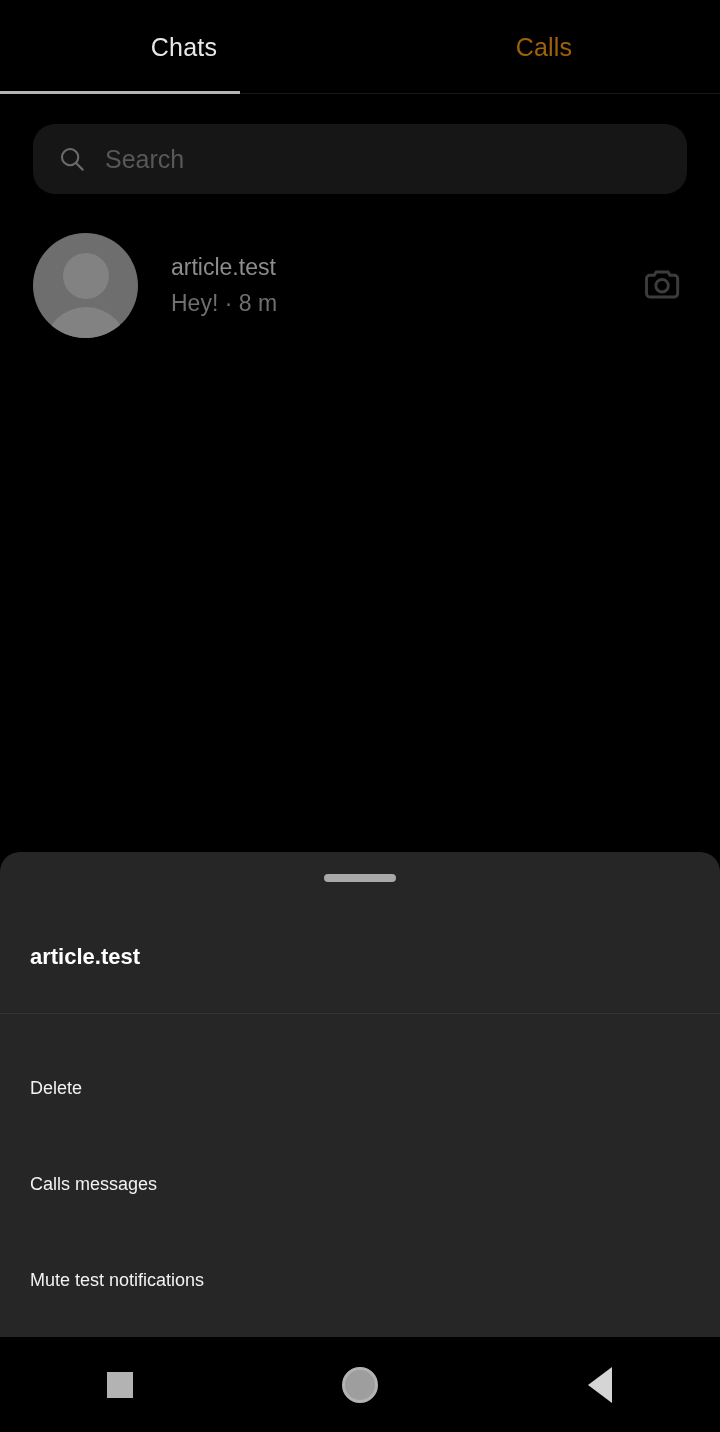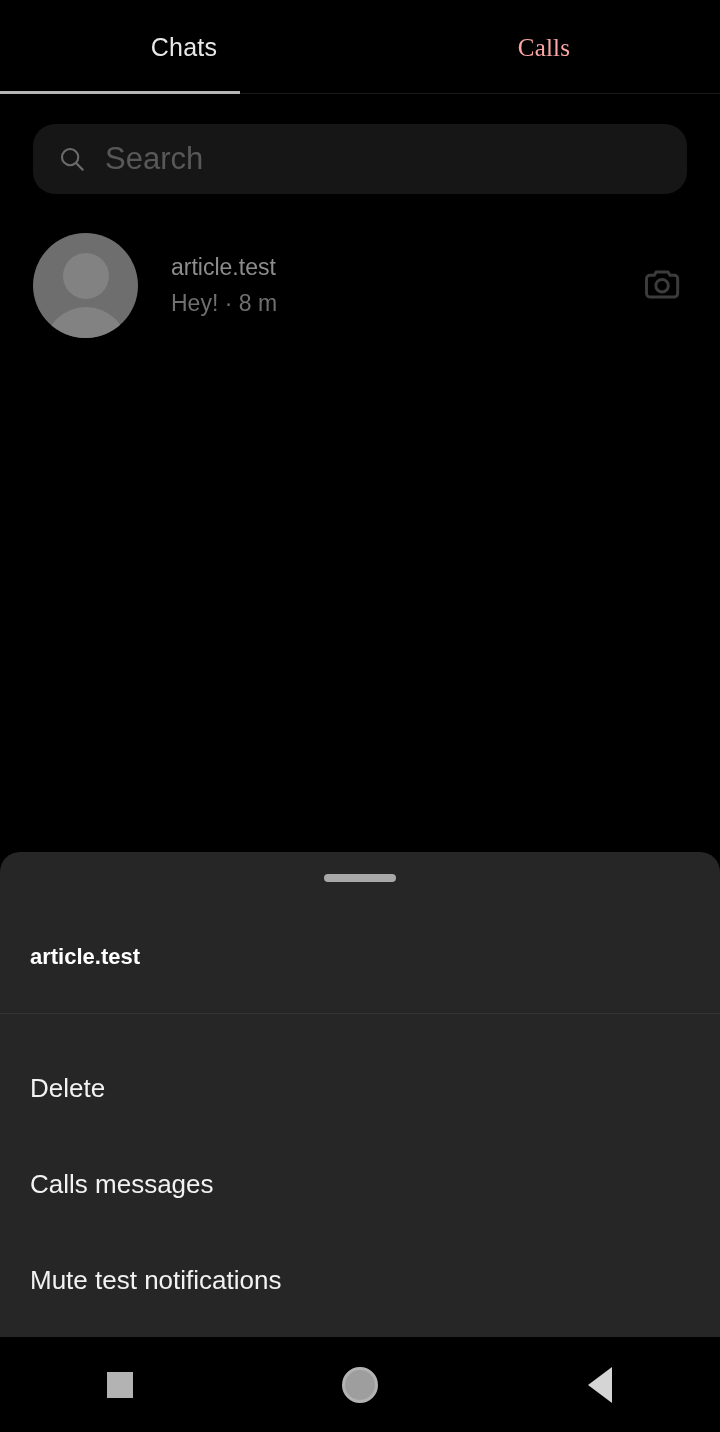--- a/index.html
+++ b/index.html
@@ -14,39 +14,39 @@
   
   .tabbar {
     position:absolute; top:0; left:0; width:720px; height:95px;
     display:flex; background:#000;
   }
   .tab {
     flex:1 1 0; display:flex; align-items:center; justify-content:center;
     font-size:25px; letter-spacing:.2px;padding-left:8px;
   }
   .tab.active { color:#e8e8e8; }
-  .tab.inactive { color:#fca5a5;font-family:Liberation Serif, serif; }
+  .tab.inactive { color:#a16207; }
   .tabline-base {
     position:absolute; top:93px; left:0; width:720px; height:1px;
     background:#181818;
   }
   .tabline-active {
     position:absolute; top:91px; left:0; width:240px; height:3px;
     background:#b5b5b5;
   }
 
   
   .searchbar {
     position:absolute; top:124px; left:33px; width:654px; height:70px;
     background:#161616; border-radius:22px;
     display:flex; align-items:center; padding:0 22px;
   }
   .search-icon { width:34px; height:34px; flex:0 0 34px; margin-right:16px;
     display:flex; align-items:center; justify-content:center; }
-  .search-ph { color:#585858; font-size:31px; }
+  .search-ph { color:#585858; font-size:25px; }
 
   
   .chatrow {
     position:absolute; top:228px; left:0; width:720px; height:114px;
     display:flex; align-items:center; padding:0 33px;
   }
   .avatar {
     width:105px; height:105px; flex:0 0 105px; border-radius:50%;
     background:#6e6e6e; position:relative; overflow:hidden;
   }
@@ -77,21 +77,21 @@
     position:absolute; left:30px; top:944px;
     color:#fff; font-size:22px; font-weight:bold;
   }
   .sheet-div {
     position:absolute; left:0; top:1013px; width:720px; height:1px;
     background:#333333;
   }
   .menu { position:absolute; left:0; top:1040px; width:720px; }
   .menu-item {
     height:96px; display:flex; align-items:center; padding:0 30px;
-    color:#f2f2f2; font-size:26px;
+    color:#f2f2f2; font-size:18px;
   }
 
   
   .navbar {
     position:absolute; left:0; bottom:0; width:720px; height:95px;
     background:#000; display:flex; align-items:center; justify-content:space-around;
   }
   .nav-btn { width:120px; height:95px; display:flex; align-items:center; justify-content:center; }
   .nav-square { width:26px; height:26px; background:#b3b3b3; }
   .nav-circle { width:36px; height:36px; border-radius:50%;

